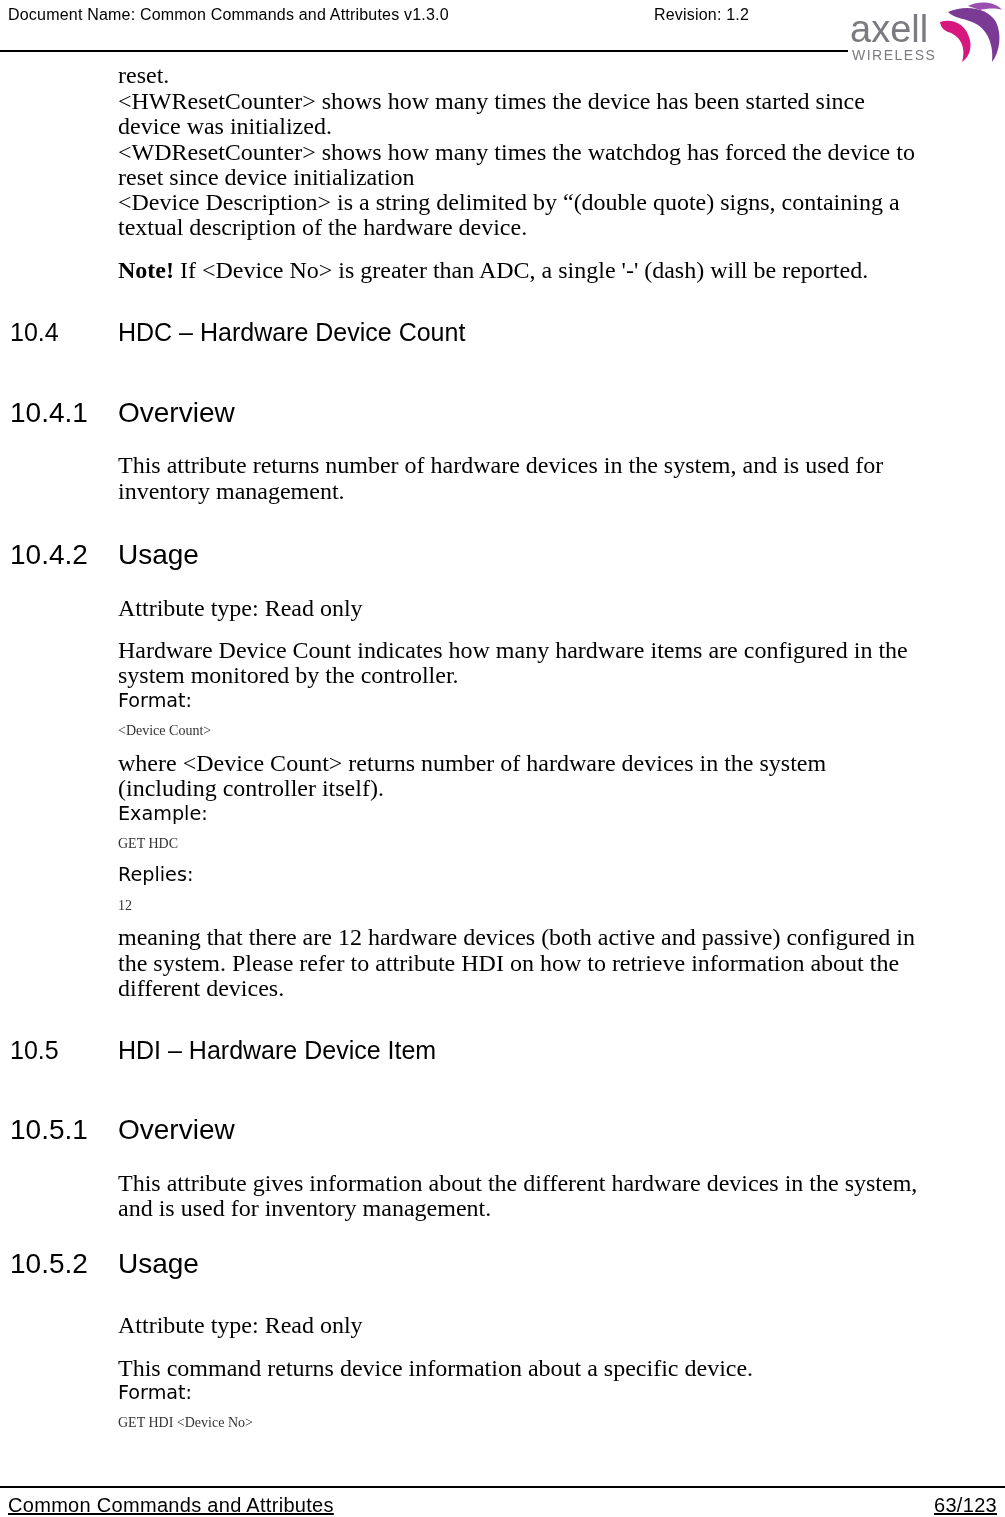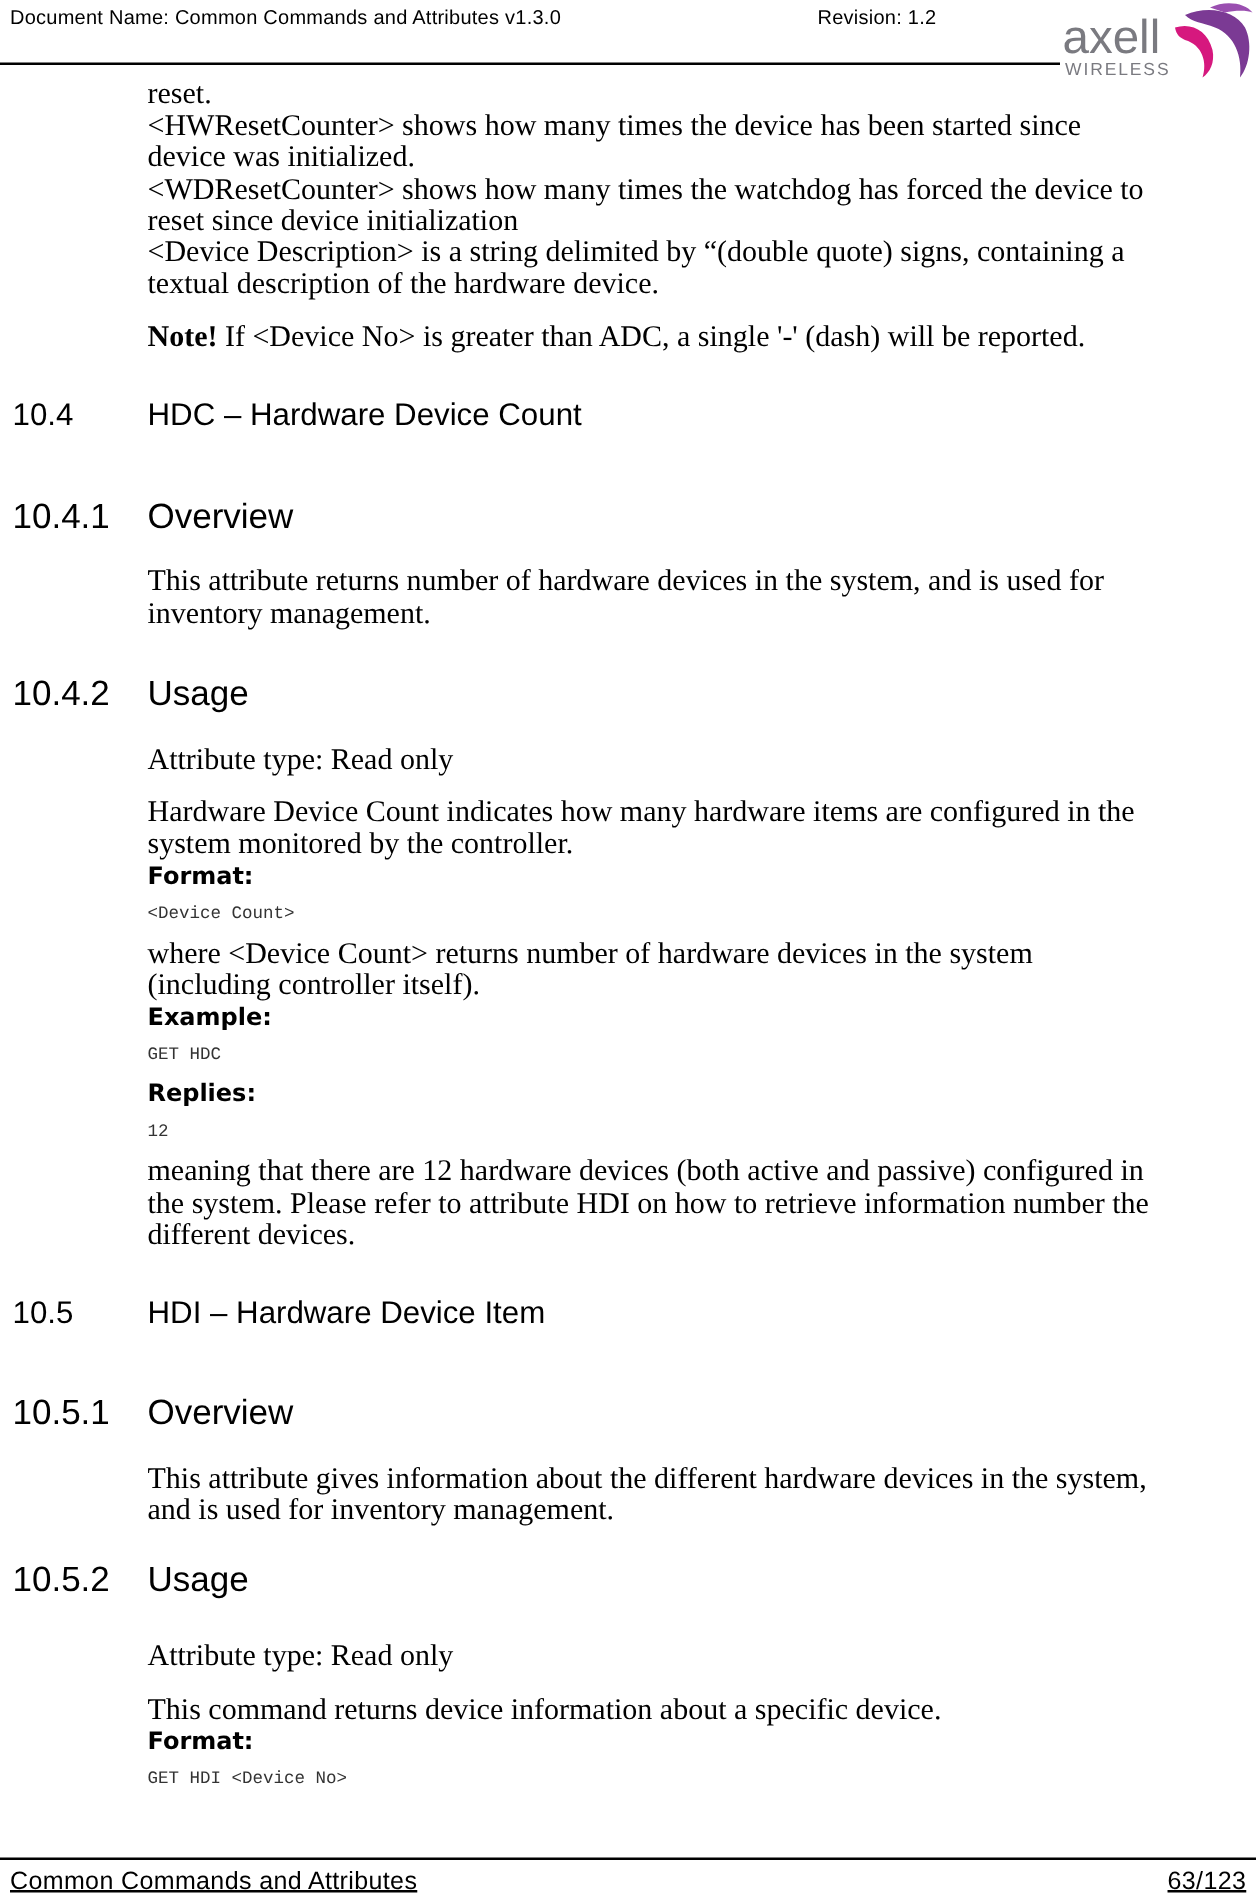--- a/index.html
+++ b/index.html
@@ -9,27 +9,27 @@
   .hdr-doc { left:8px; }
   .hdr-rev { left:654px; }
   .hdr-line { position:absolute; left:0; top:50px; width:848px; height:2px; background:#000; }
   .logo { position:absolute; left:848px; top:0; width:157px; height:66px; }
   .ftr-line { position:absolute; left:0; top:1486px; width:1005px; height:2px; background:#000; }
   .ftr-text { position:absolute; top:1494px; font-family:"Liberation Sans", sans-serif; font-size:20px; letter-spacing:0.3px;text-decoration:underline; }
   .ftr-left { left:8px; }
   .ftr-right { right:8px; }
   .body-p { position:absolute; left:118px; font-size:24px; line-height:25.4px; letter-spacing:0; white-space:nowrap; font-family:Liberation Serif, serif; }
   .b { font-weight:bold; }
-  .mono { position:absolute; left:118px; font-family:Liberation Mono, monospace; font-size:14px; color:#333; white-space:pre; }
+  .mono { position:absolute; left:118px; font-family:Liberation Serif, serif; font-size:14px; color:#333; white-space:pre; }
   .h2 { position:absolute; left:10px; font-family:"Liberation Sans", sans-serif; font-size:25px; white-space:nowrap; }
   .h3 { position:absolute; left:10px; font-family:"Liberation Sans", sans-serif; font-size:28px; white-space:nowrap; }
   .num { display:inline-block; }
   .h2 .num { width:108px; }
   .h3 .num { width:108px; }
-  .lbl { position:absolute; left:118px; font-size:19.2px; font-weight:bold; white-space:nowrap; }
+  .lbl { position:absolute; left:118px; font-size:19.2px; font-weight:normal; white-space:nowrap; }
 </style>
 </head>
 <body>
 
 <div class="hdr">
   <span class="hdr-text hdr-doc">Document Name: Common Commands and Attributes v1.3.0</span>
   <span class="hdr-text hdr-rev">Revision: 1.2</span>
   <div class="hdr-line"></div>
   <svg class="logo" viewBox="0 0 157 66" width="157" height="66">
     <text x="2" y="42" font-family="Liberation Sans, sans-serif" font-size="38" fill="#7a7a80">axell</text>
@@ -63,21 +63,21 @@
 <div class="body-p" style="top:663px">system monitored by the controller.</div>
 <div class="lbl" style="top:689px">Format:</div>
 <div class="mono" style="top:723px">&lt;Device Count&gt;</div>
 <div class="body-p" style="top:751px">where &lt;Device Count&gt; returns number of hardware devices in the system</div>
 <div class="body-p" style="top:776px">(including controller itself).</div>
 <div class="lbl" style="top:802px">Example:</div>
 <div class="mono" style="top:836px">GET HDC</div>
 <div class="lbl" style="top:863px">Replies:</div>
 <div class="mono" style="top:898px">12</div>
 <div class="body-p" style="top:925px">meaning that there are 12 hardware devices (both active and passive) configured in</div>
-<div class="body-p" style="top:951px">the system. Please refer to attribute HDI on how to retrieve information number the</div>
+<div class="body-p" style="top:951px">the system. Please refer to attribute HDI on how to retrieve information about the</div>
 <div class="body-p" style="top:976px">different devices.</div>
 
 <div class="h2" style="top:1036px"><span class="num">10.5</span><span>HDI – Hardware Device Item</span></div>
 
 <div class="h3" style="top:1114px"><span class="num">10.5.1</span><span>Overview</span></div>
 <div class="body-p" style="top:1171px">This attribute gives information about the different hardware devices in the system,</div>
 <div class="body-p" style="top:1196px">and is used for inventory management.</div>
 
 <div class="h3" style="top:1248px"><span class="num">10.5.2</span><span>Usage</span></div>
 <div class="body-p" style="top:1313px">Attribute type: Read only</div>

